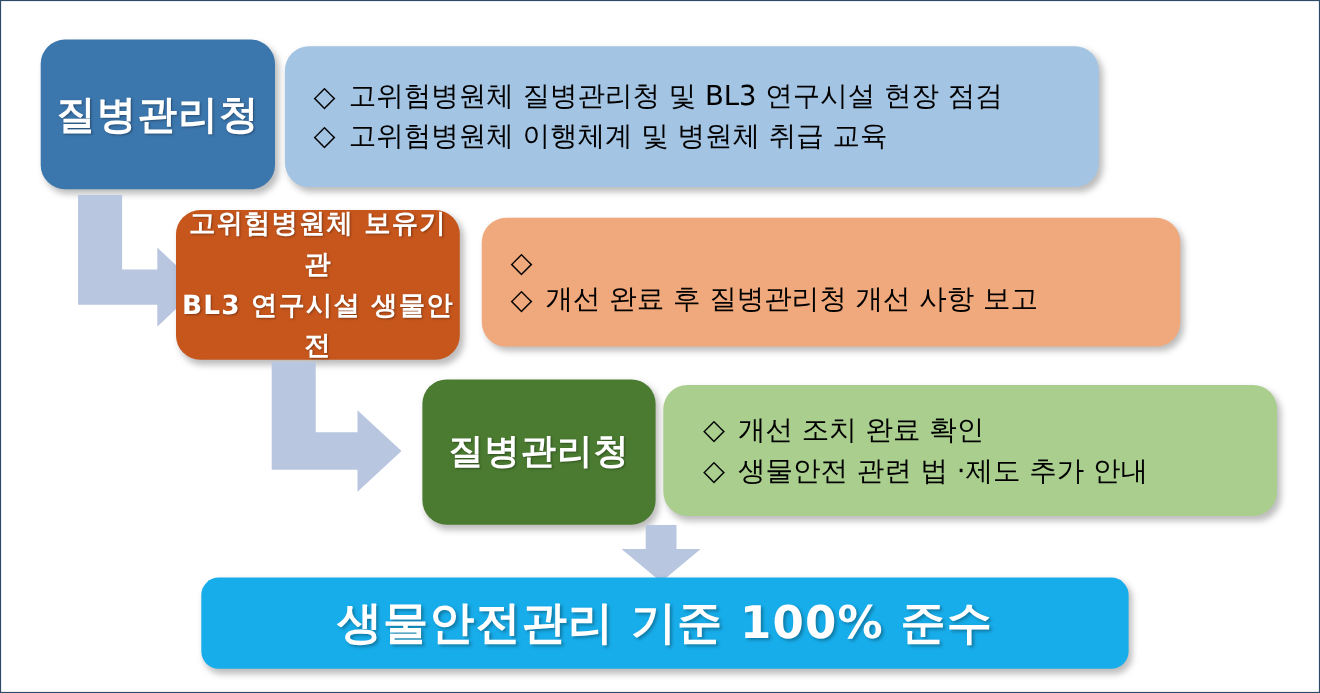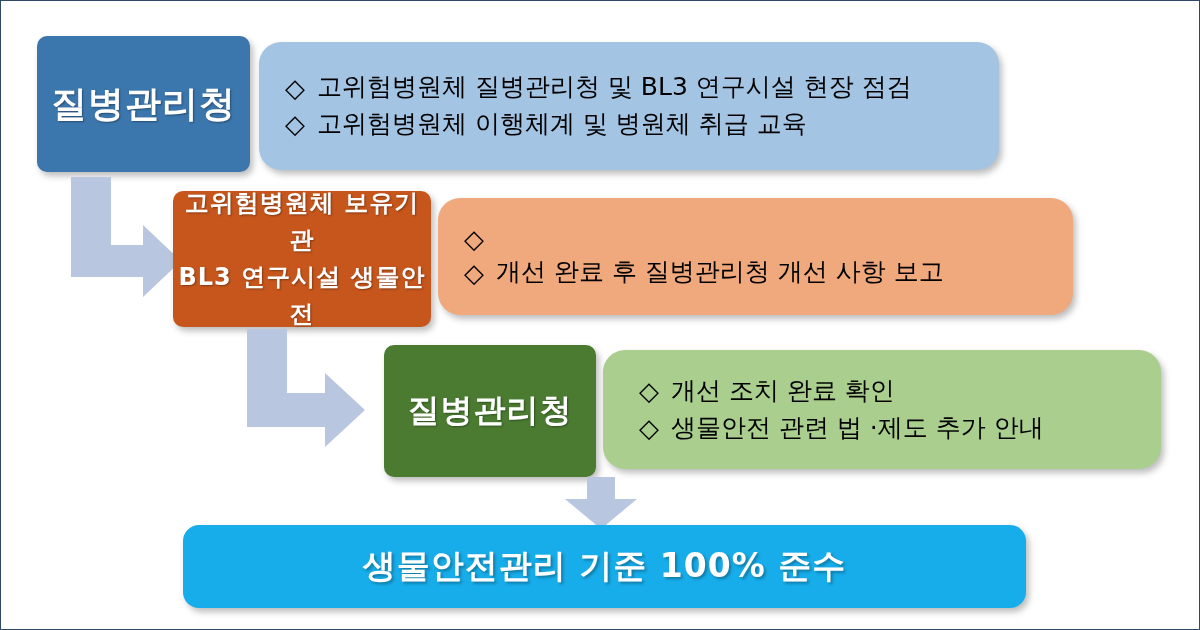--- a/index.html
+++ b/index.html
@@ -23,21 +23,21 @@
   
   .card {
     position: absolute;
     box-sizing: border-box;
     border-radius: 22px;
     display: flex;
     flex-direction: column;
     justify-content: center;
     box-shadow: 3px 4px 6px rgba(90,90,90,0.40);
   }
-  .card.center { align-items: center; border-radius: 10px; }
+  .card.center { align-items: center; }
 
   
   .role-box {
     color: #ffffff;
     font-weight: bold;
     text-align: center;
     text-shadow: 1px 1px 2px rgba(0,0,0,0.35);
     letter-spacing: 1px;
   }
 
@@ -67,21 +67,21 @@
     font-size: 36px;
   }
   #hq-detail-1 {
     left: 258px; top: 41px;  width: 740px; height: 128px;
     background: #a3c4e3;
     font-size: 25px;
   }
   #hq-detail-1 .detail-line { margin: 4px 0; }
 
   #inst-box {
-    left: 172px; top: 190px; width: 258px; height: 136px;
+    left: 159px; top: 190px; width: 258px; height: 136px;
     background: #c7561c;
     font-size: 24px;
     line-height: 1.55;
   }
   #inst-detail {
     left: 437px; top: 197px; width: 635px; height: 117px;
     background: #f0a97c;
     font-size: 25px;
   }
   #inst-detail .detail-line { margin: 3px 0; }
@@ -99,21 +99,21 @@
   }
   #hq-detail-2 .detail-line { margin: 4px 0; }
 
   #goal-banner {
     left: 182px; top: 524px; width: 843px; height: 83px;
     background: #17adea;
     border-radius: 16px;
     align-items: center;
     color: #ffffff;
     font-weight: bold;
-    font-size: 33px;
+    font-size: 41px;
     text-shadow: 2px 2px 3px rgba(0,0,0,0.30);
     letter-spacing: 1px;
   }
 
   
   .arrow {
     position: absolute;
   }
   .arrow svg { display: block; }
 

